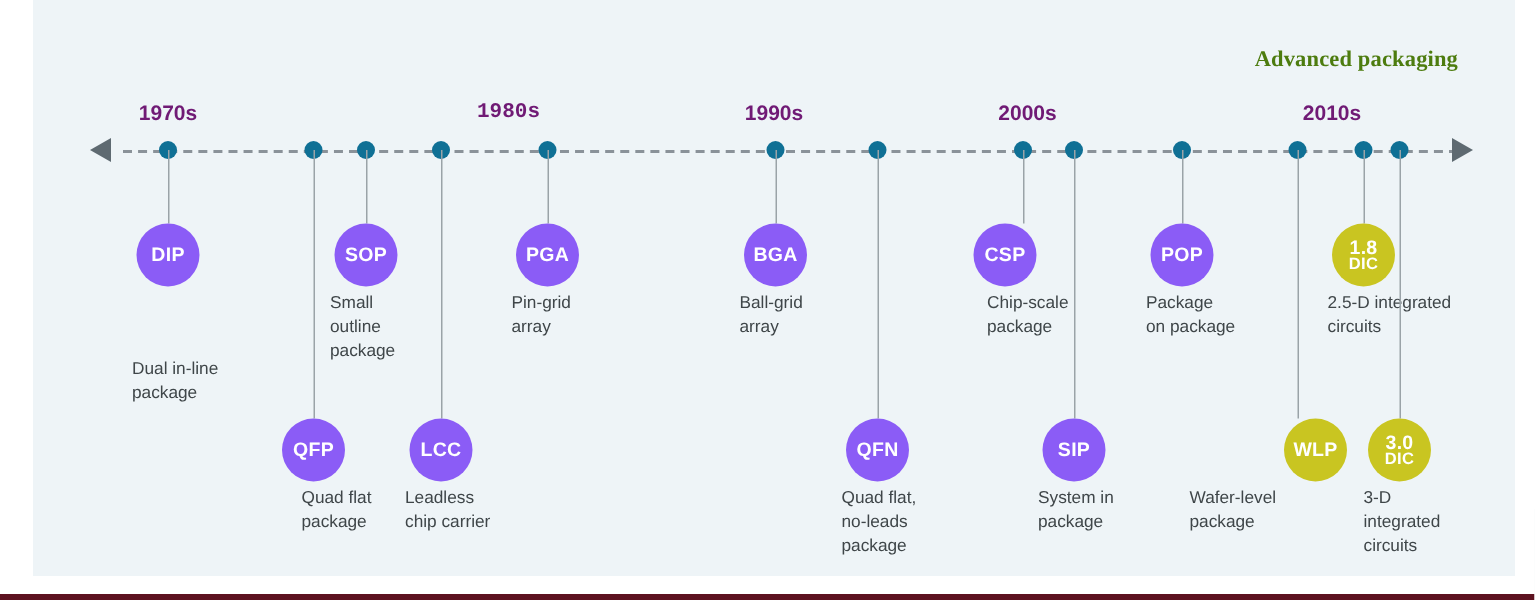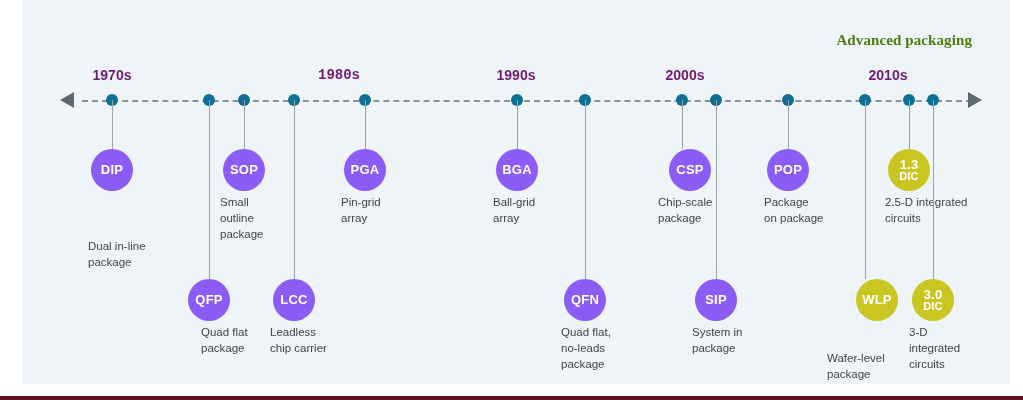--- a/index.html
+++ b/index.html
@@ -209,21 +209,21 @@
         <div class="node-dot" style="left: 563px;"></div>
         <div class="stem" style="left: 563px; top: 100px; height: 179px;"></div>
         <div class="bubble blue" style="left: 542px; top: 279px; width: 42px; height: 42px;">
           <span>QFN</span>
         </div>
         <div class="caption" style="left: 539px; top: 325px;">Quad flat,
 no-leads
 package</div>
         <div class="node-dot" style="left: 660px;"></div>
         <div class="stem" style="left: 660px; top: 100px; height: 49px;"></div>
-        <div class="bubble blue" style="left: 647px; top: 149px; width: 42px; height: 42px; text-align: center;">
+        <div class="bubble blue" style="left: 627px; top: 149px; width: 42px; height: 42px; text-align: center;">
           <span>CSP</span>
         </div>
         <div class="caption" style="left: 636px; top: 195px;">Chip-scale
 package</div>
         <div class="node-dot" style="left: 694px;"></div>
         <div class="stem" style="left: 694px; top: 100px; height: 179px;"></div>
         <div class="bubble blue" style="left: 673px; top: 279px; width: 42px; height: 42px;">
           <span>SIP</span>
         </div>
         <div class="caption" style="left: 670px; top: 325px;">System in
@@ -231,31 +231,31 @@
         <div class="node-dot" style="left: 766px;"></div>
         <div class="stem" style="left: 766px; top: 100px; height: 49px;"></div>
         <div class="bubble blue" style="left: 745px; top: 149px; width: 42px; height: 42px;">
           <span>POP</span>
         </div>
         <div class="caption" style="left: 742px; top: 195px;">Package
 on package</div>
         <div class="node-dot" style="left: 887px;"></div>
         <div class="stem" style="left: 887px; top: 100px; height: 49px;"></div>
         <div class="bubble yellow" style="left: 866px; top: 149px; width: 42px; height: 42px;">
-          <span>1.3</span>
+          <span>1.8</span>
           <span class="ln2">DIC</span>
         </div>
         <div class="caption" style="left: 863px; top: 195px;">2.5-D integrated
 circuits</div>
         <div class="node-dot" style="left: 843px;"></div>
         <div class="stem" style="left: 843px; top: 100px; height: 179px;"></div>
         <div class="bubble yellow" style="left: 822px; top: 279px; width: 42px; height: 42px; margin-left: 12px;">
           <span>WLP</span>
         </div>
-        <div class="caption" style="left: 805px; top: 325px; margin-top: 26px;">Wafer-level
+        <div class="caption" style="left: 771px; top: 325px;">Wafer-level
 package</div>
         <div class="node-dot" style="left: 911px;"></div>
         <div class="stem" style="left: 911px; top: 100px; height: 179px;"></div>
         <div class="bubble yellow" style="left: 890px; top: 279px; width: 42px; height: 42px;">
           <span>3.0</span>
           <span class="ln2">DIC</span>
         </div>
         <div class="caption" style="left: 887px; top: 325px;">3-D
 integrated
 circuits</div>

